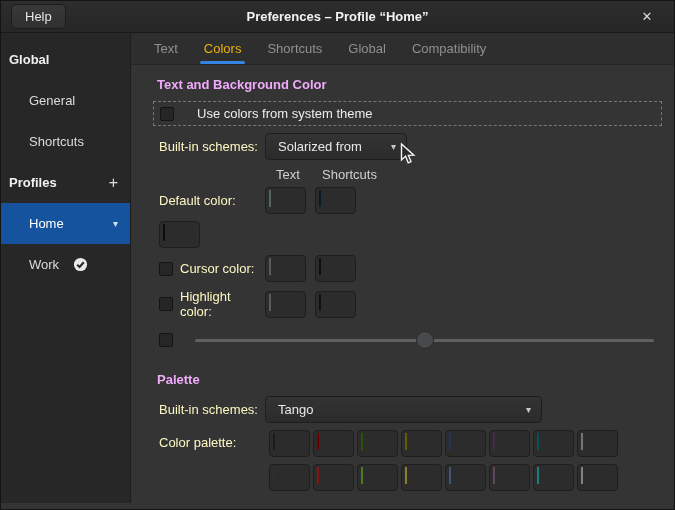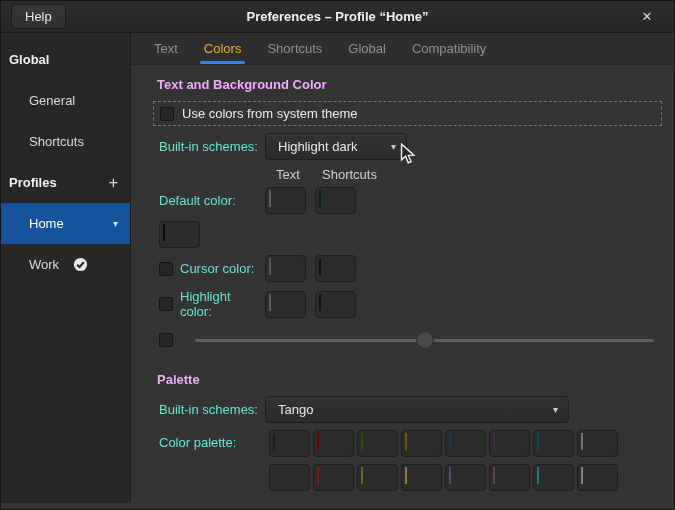--- a/index.html
+++ b/index.html
@@ -62,34 +62,34 @@
     content:""; position:absolute; left:9px; right:9px; bottom:0;
     height:3px; background:#3584e4; border-radius:2px;
   }
   .scroll { padding:10px 12px 0 14px; }
   .section-title { font-weight:bold; color:#f0abfc; margin:2px 0 9px 12px; }
   .checkbox {
     width:14px; height:14px; flex-shrink:0;
     background:#262626; border:1px solid #141414; border-radius:2px;
   }
   .focus-row {
-    display:flex; align-items:center; gap:8px;
+    display:flex; align-items:center; gap:23px;
     border:1px dashed #767676; padding:4px 6px; margin:0 0 7px 8px;
   }
   .form-row { display:flex; align-items:center; margin:0 0 7px 14px; min-height:27px; }
-  .row-label { width:106px; display:flex; align-items:center; gap:7px; color:#5eead4; flex-shrink:0; }
+  .row-label { width:106px; display:flex; align-items:center; gap:7px; color:#fef9c3; flex-shrink:0; }
   .dropdown {
     display:flex; align-items:center; height:27px;
     background:linear-gradient(#333333,#2b2b2b);
     border:1px solid #1e1e1e; border-radius:4px;
     padding:0 10px 0 12px; color:#e8e8e8;
   }
   .dropdown .dd-arrow { margin-left:auto; font-size:10px; color:#c8c8c8; padding-left:18px; }
   .dropdown.narrow { width:142px; }
-  .dropdown.wide { width:304px;align-items:center; }
+  .dropdown.wide { width:277px;align-items:center; }
   .col-headers { display:flex; margin:3px 0 5px 120px; color:#d0d0d0; }
   .col-headers .col-text { width:46px; text-align:center; }
   .col-headers .col-bg { margin-left:11px; }
   .swatch {
     width:41px; height:27px; border-radius:4px; padding:3px;
     background:#2c2c2c; border:1px solid #1e1e1e; margin-right:9px;
   }
   .swatch .fill { width:100%; height:100%; border-radius:2px; border:1px solid rgba(0,0,0,0.45); }
   .slider { flex:1; margin:0 8px 0 22px; position:relative; height:18px; }
   .slider .track {
@@ -163,21 +163,21 @@
         <div class="section-title">Text and Background Color</div>
 
         <div class="focus-row">
           <span class="checkbox"></span>
           <span>Use colors from system theme</span>
         </div>
 
         <div class="form-row">
           <span class="row-label">Built-in schemes:</span>
           <div class="dropdown narrow">
-            <span>Highlight dark</span>
+            <span>Solarized from</span>
             <span class="dd-arrow">▾</span>
           </div>
         </div>
 
         <div class="col-headers">
           <span class="col-text">Text</span>
           <span class="col-bg">Shortcuts</span>
         </div>
 
         <div class="form-row">

